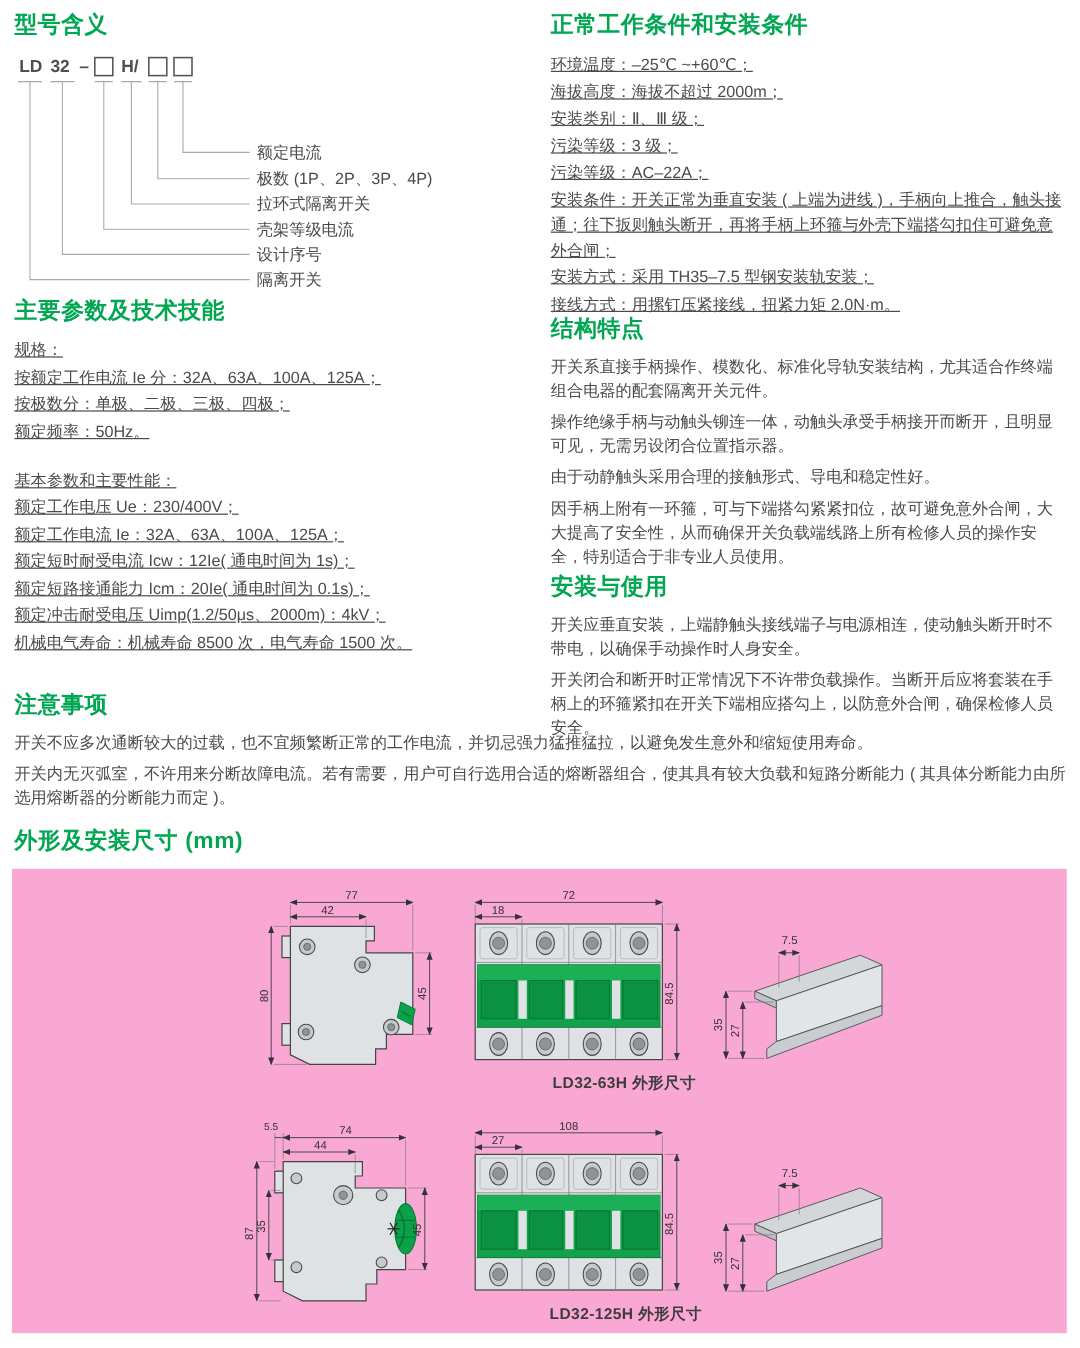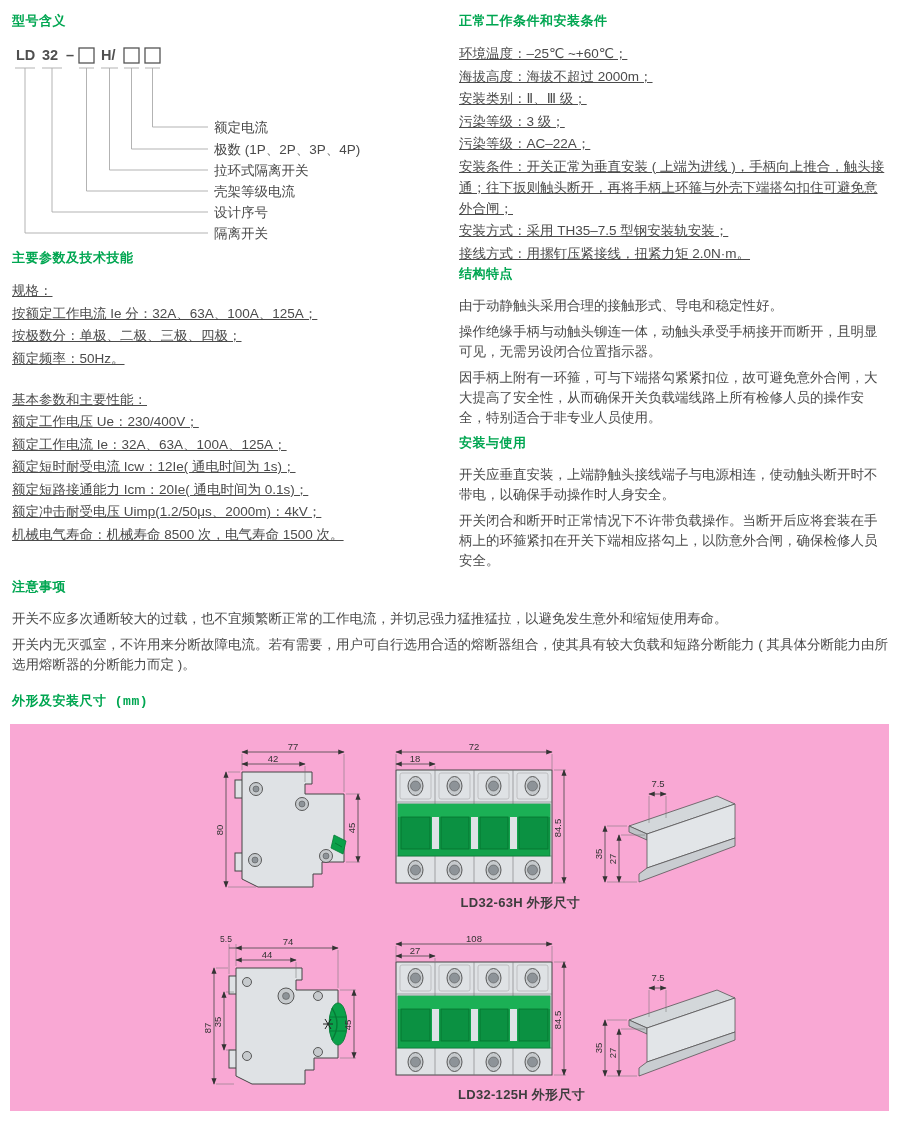--- a/index.html
+++ b/index.html
@@ -7,22 +7,22 @@
   body {
     width:900px; height:1123px; position:relative; overflow:hidden;
     font-family:"Liberation Sans","DejaVu Sans",sans-serif;
     color:#4b4b4b;
   }
   .col-left  { position:absolute; left:12px;  top:12px; width:434px; }
   .col-right { position:absolute; left:459px; top:12px; width:430px; }
   .notes     { position:absolute; left:12px;  top:578px; width:877px; }
   .dims-head { position:absolute; left:12px;  top:692px; }
   h2.sec {
-    font-size:13px; font-weight:bold; color:#00a651;
-    line-height:19px; margin:0 0 12px 0; letter-spacing:0.5px;font-family:Liberation Mono, monospace;
+    font-size:19px; font-weight:bold; color:#00a651;
+    line-height:19px; margin:0 0 12px 0; letter-spacing:0.5px;
   }
   .mt18 { margin-top:18px; }
   .mt14 { margin-top:14px; }
   .item  { font-size:13.5px; line-height:21px; margin:0 0 1.5px 0;text-decoration:underline; }
   .para  { font-size:13.5px; line-height:20px; margin:0 0 6px 0; }
   .gap-top { margin-top:20px; }
   .panel {
     position:absolute; left:10px; top:724px; width:879px; height:387px;
     background:#f9a8d4;
   }
@@ -110,22 +110,23 @@
   <p class="item">环境温度：–25℃ ~+60℃；</p>
   <p class="item">海拔高度：海拔不超过 2000m；</p>
   <p class="item">安装类别：Ⅱ、Ⅲ 级；</p>
   <p class="item">污染等级：3 级；</p>
   <p class="item">污染等级：AC–22A；</p>
   <p class="item">安装条件：开关正常为垂直安装 ( 上端为进线 )，手柄向上推合，触头接通；往下扳则触头断开，再将手柄上环箍与外壳下端搭勾扣住可避免意外合闸；</p>
   <p class="item">安装方式：采用 TH35–7.5 型钢安装轨安装；</p>
   <p class="item">接线方式：用摞钉压紧接线，扭紧力矩 2.0N·m。</p>
 
   <h2 class="sec mt14">结构特点</h2>
+  <p class="para">开关系直接手柄操作、模数化、标准化导轨安装结构，尤其适合作终端组合电器的配套隔离开关元件。</p>
+  <p class="para">操作绝缘手柄与动触头铆连一体，动触头承受手柄接开而断开，且明显可见，无需另设闭合位置指示器。</p>
   <p class="para">由于动静触头采用合理的接触形式、导电和稳定性好。</p>
-  <p class="para">操作绝缘手柄与动触头铆连一体，动触头承受手柄接开而断开，且明显可见，无需另设闭合位置指示器。</p>
   <p class="para">因手柄上附有一环箍，可与下端搭勾紧紧扣位，故可避免意外合闸，大大提高了安全性，从而确保开关负载端线路上所有检修人员的操作安全，特别适合于非专业人员使用。</p>
 
   <h2 class="sec mt14">安装与使用</h2>
   <p class="para">开关应垂直安装，上端静触头接线端子与电源相连，使动触头断开时不带电，以确保手动操作时人身安全。</p>
   <p class="para">开关闭合和断开时正常情况下不许带负载操作。当断开后应将套装在手柄上的环箍紧扣在开关下端相应搭勾上，以防意外合闸，确保检修人员安全。</p>
 </div>
 
 <div class="notes">
   <h2 class="sec">注意事项</h2>
   <p class="para">开关不应多次通断较大的过载，也不宜频繁断正常的工作电流，并切忌强力猛推猛拉，以避免发生意外和缩短使用寿命。</p>

